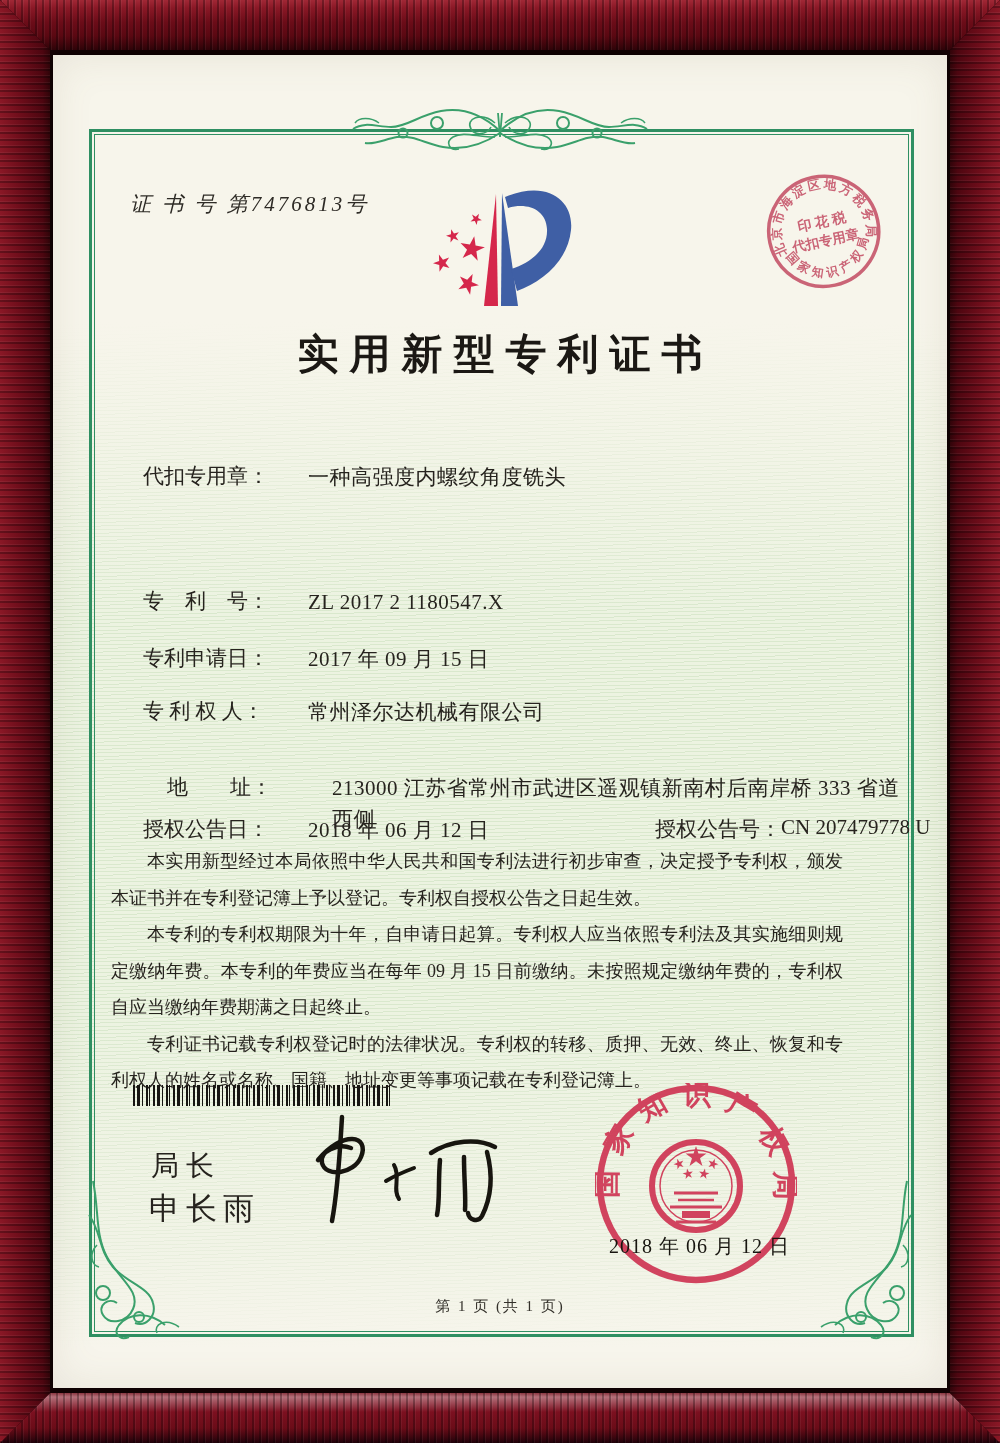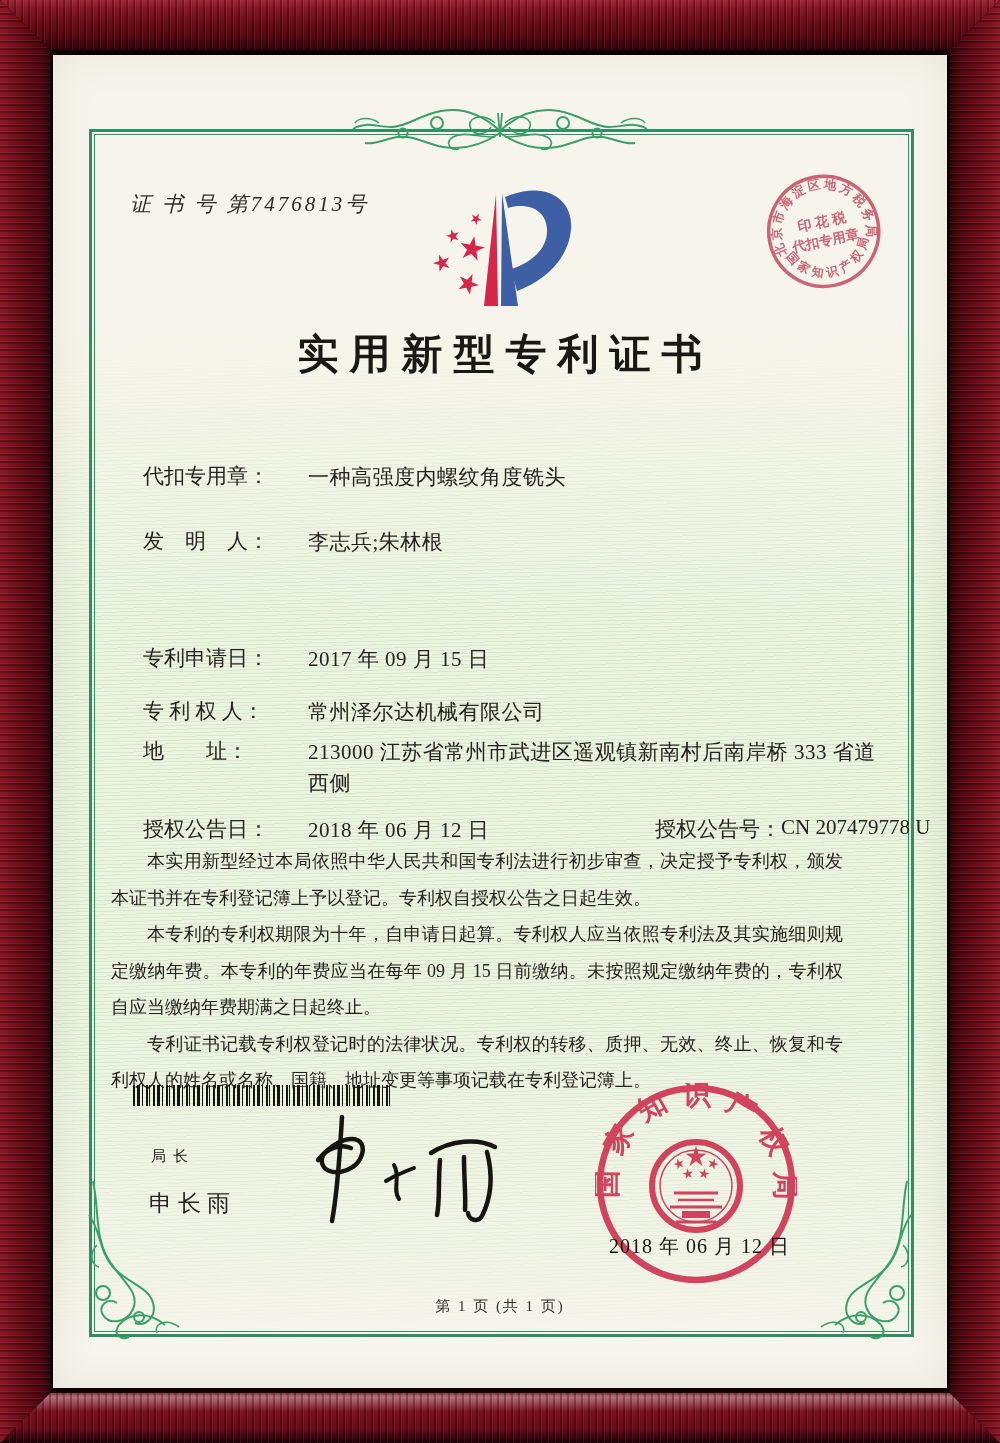--- a/index.html
+++ b/index.html
@@ -57,22 +57,22 @@
   .body-text{position:absolute;left:58px;top:788px;width:732px;
     font-size:18px;line-height:36.5px;color:#26231e;text-align:justify;}
   .body-text p{margin:0;text-indent:2em;}
   .barcode{position:absolute;left:80px;top:1030px;width:258px;height:21px;
     background:repeating-linear-gradient(90deg,
       #171512 0 2px, transparent 2px 4px,
       #171512 4px 7px, transparent 7px 9px,
       #171512 9px 10px, transparent 10px 13px,
       #171512 13px 15px, transparent 15px 16px,
       #171512 16px 17px, transparent 17px 20px);}
-  .director-label{position:absolute;left:98px;top:1092px;font-size:15px;letter-spacing:7px;color:#26231e;}
-  .director-name{position:absolute;left:96px;top:1133px;font-size:23px;letter-spacing:6px;color:#26231e;}
+  .director-label{position:absolute;left:98px;top:1092px;font-size:28px;letter-spacing:7px;color:#26231e;}
+  .director-name{position:absolute;left:96px;top:1133px;font-size:31px;letter-spacing:6px;color:#26231e;}
   .signature{position:absolute;left:235px;top:1050px;}
   .seal{position:absolute;left:542px;top:1028px;opacity:.9;}
   .seal-date{position:absolute;left:556px;top:1178px;font-size:20px;color:#17150f;letter-spacing:1px;z-index:6;}
   .footer{position:absolute;left:0;top:1242px;width:100%;text-align:center;
     font-size:15px;letter-spacing:2px;color:#33302a;}
   .tax-stamp{position:absolute;left:690px;top:95px;transform:rotate(-12deg);opacity:.85;z-index:4;}
   svg text{font-family:"Liberation Serif","DejaVu Serif",serif;}
 </style>
 </head>
 <body>
@@ -147,33 +147,33 @@
       <path d="M115,30 C158,12 184,34 181,63 C178,94 152,115 127,124 L121,102 C143,95 158,81 157,62 C156,43 138,35 118,41 Z"></path>
     </g>
   </svg>
 
   <div class="title">实用新型专利证书</div>
 
   <div class="row" style="top:407px;">
     <span class="flabel">代扣专用章：</span>
     <span class="fvalue">一种高强度内螺纹角度铣头</span>
   </div>
-  <div class="row" style="top:472px;">
-    <span class="flabel">发　明　人：</span>
-    <span class="fvalue">李志兵;朱林根</span>
+  <div class="row" style="top:532px;">
+    <span class="flabel">专　利　号：</span>
+    <span class="fvalue">ZL 2017 2 1180547.X</span>
   </div>
   <div class="row" style="top:589px;">
     <span class="flabel">专利申请日：</span>
     <span class="fvalue">2017 年 09 月 15 日</span>
   </div>
   <div class="row" style="top:642px;">
     <span class="flabel">专 利 权 人：</span>
     <span class="fvalue">常州泽尔达机械有限公司</span>
   </div>
-  <div class="row" style="top:682px;">
+  <div class="row" style="top:718px;margin-left:24px;">
     <span class="flabel">地　　址：</span>
     <span class="fvalue">213000 江苏省常州市武进区遥观镇新南村后南岸桥 333 省道西侧</span>
   </div>
   <div class="row" style="top:760px;width:760px;">
     <span class="flabel">授权公告日：</span>
     <span class="fvalue">2018 年 06 月 12 日</span>
     <span class="grant2">
       <span>授权公告号：</span>
       <span>CN 207479778 U</span>
     </span>

